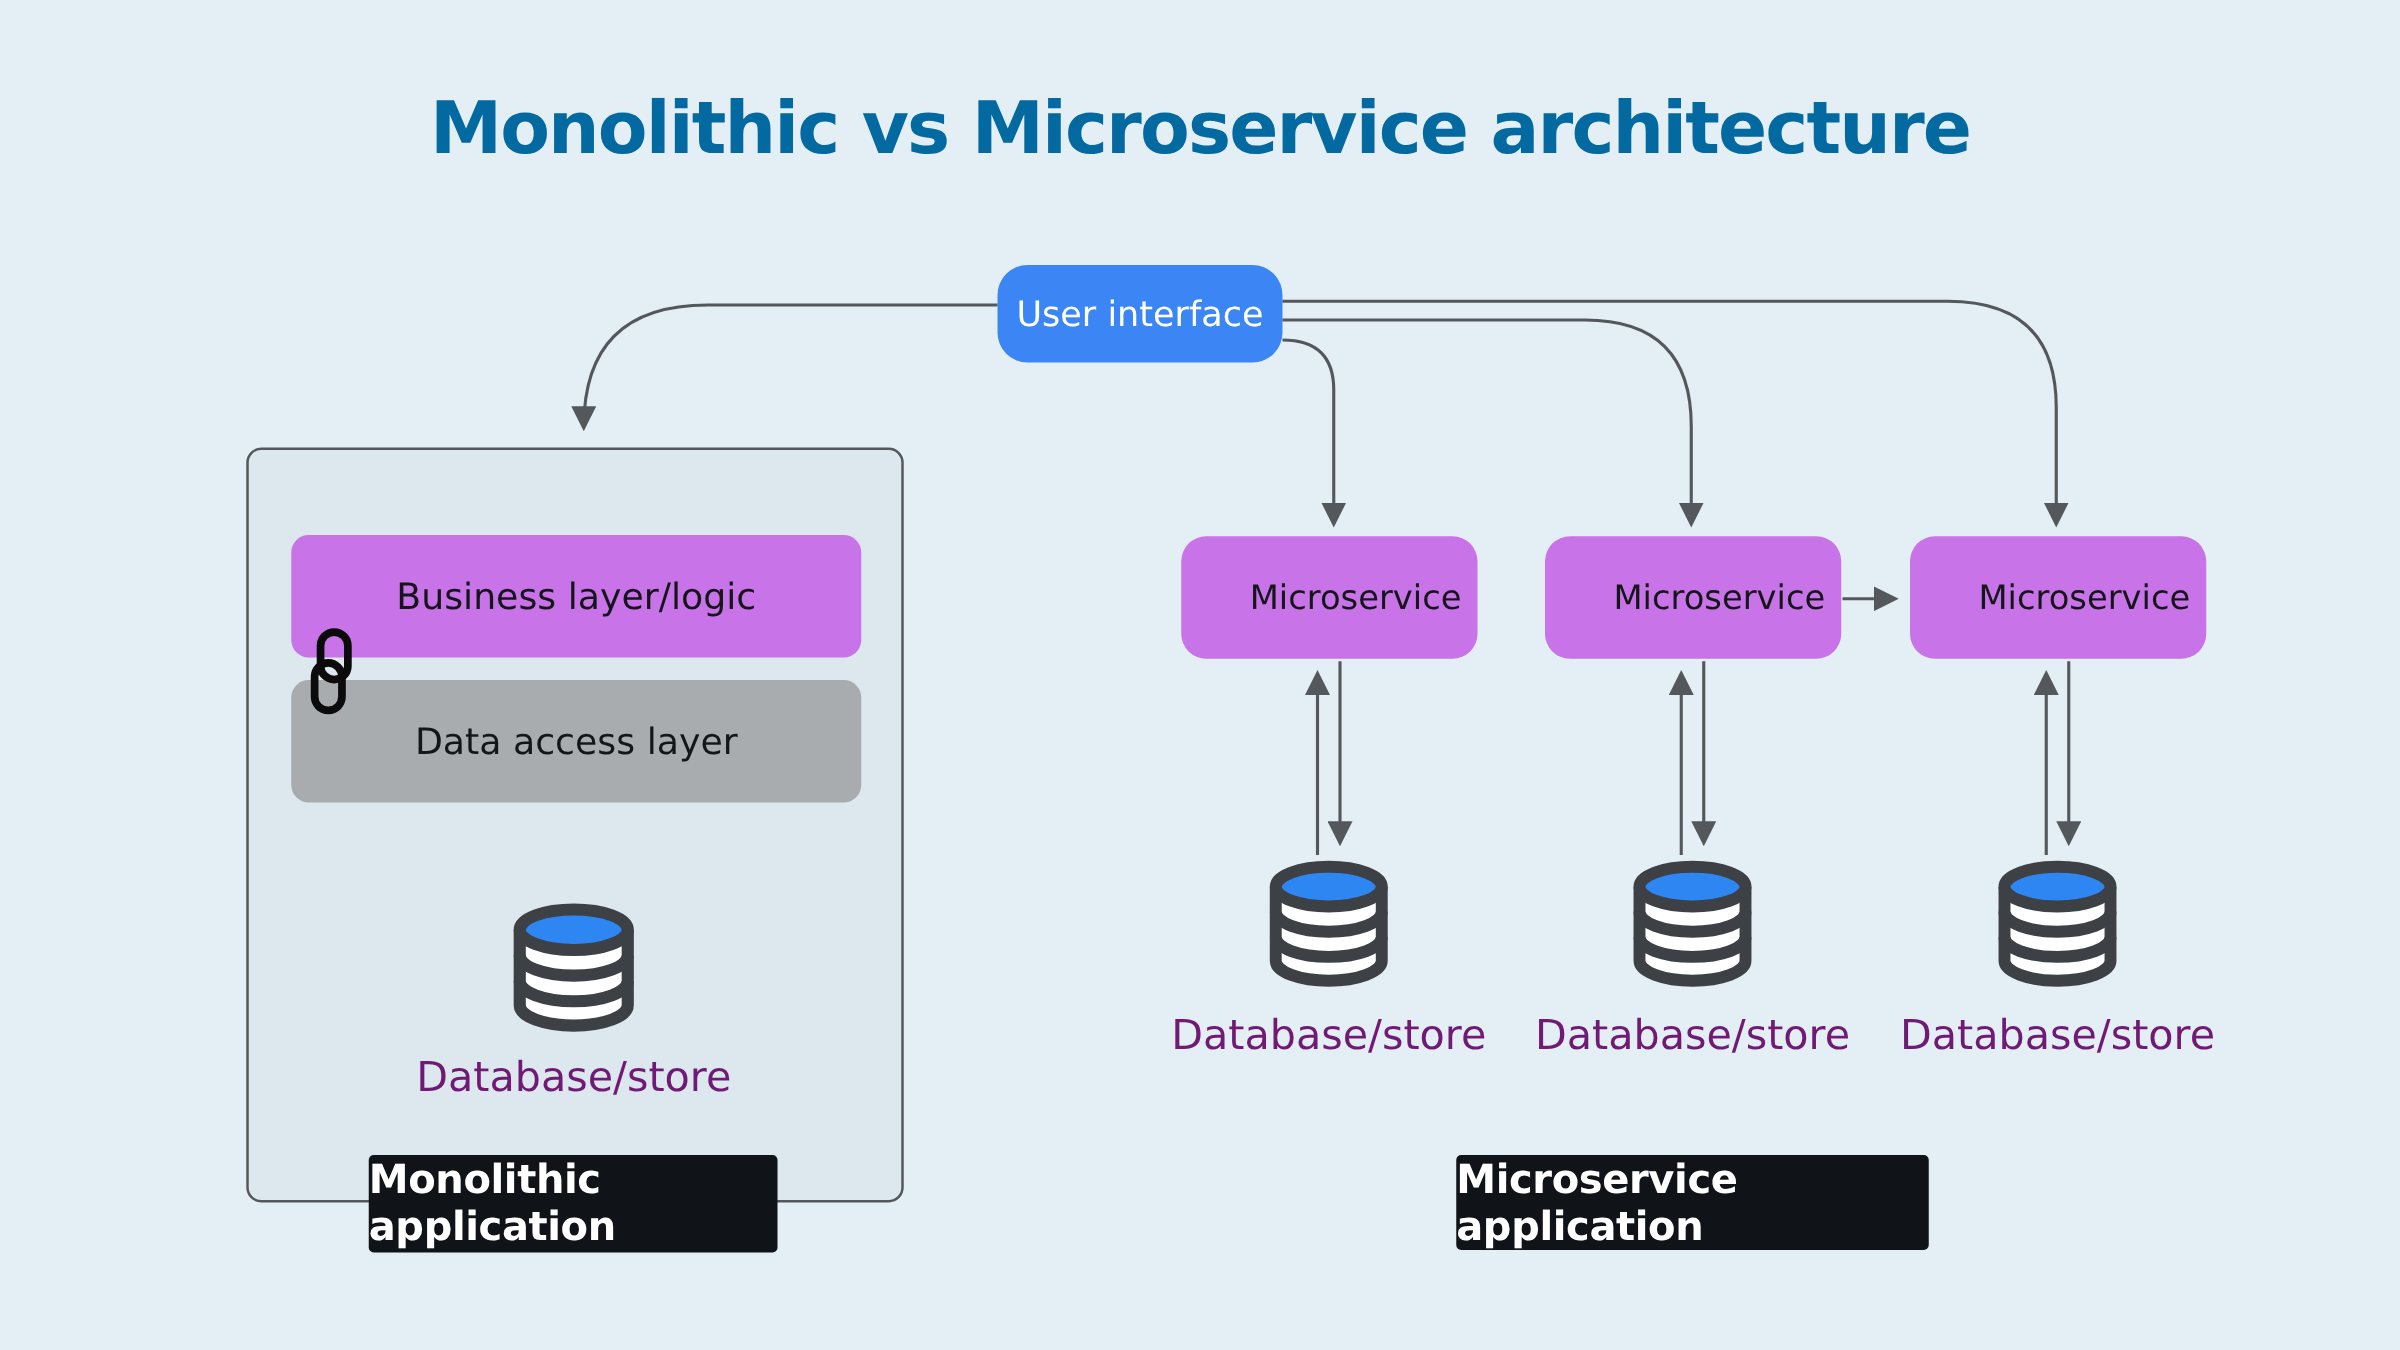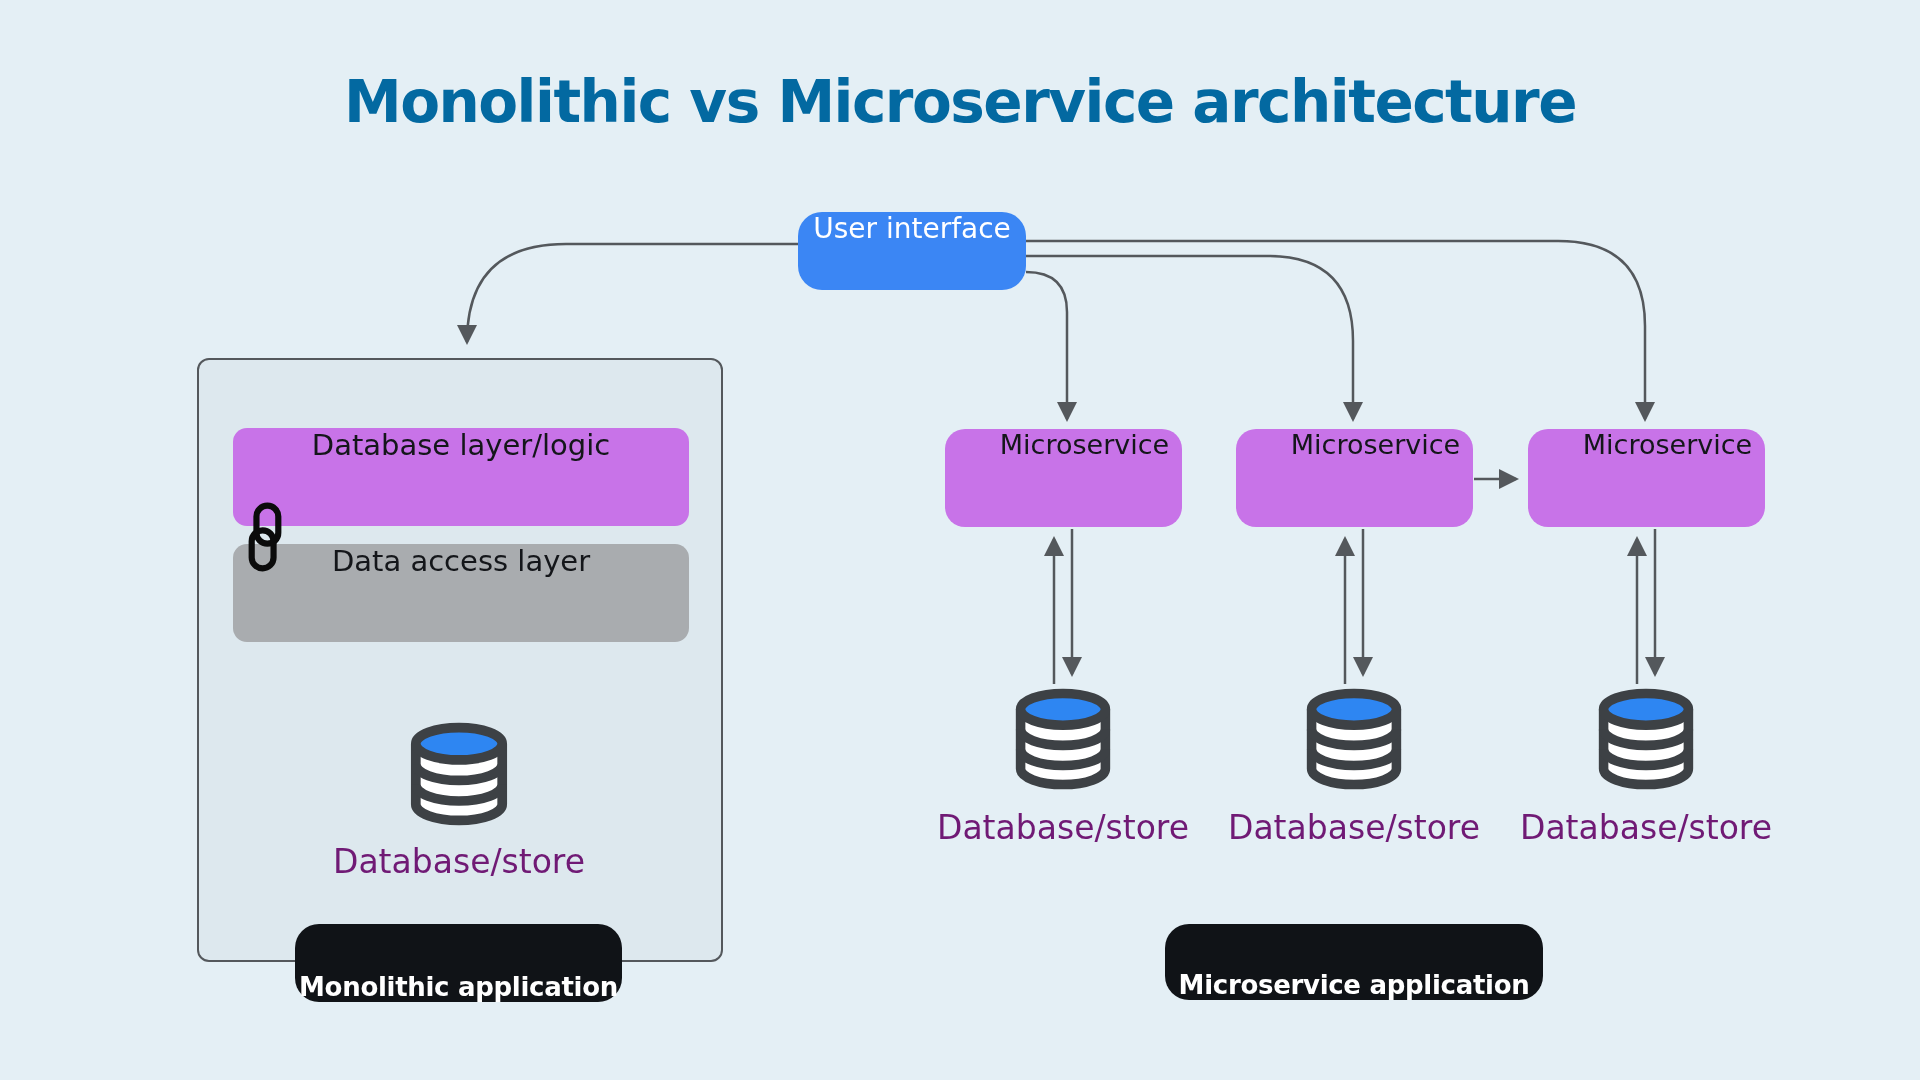--- a/index.html
+++ b/index.html
@@ -14,21 +14,21 @@
     position:relative;width:1920px;height:1080px;overflow:hidden;
     background:var(--background);
     font-family:"DejaVu Sans","Liberation Sans",sans-serif;
     color:var(--text-dark);
   }
   .title{
     position:absolute;top:68px;left:0;width:100%;text-align:center;
     font-size:58px;font-weight:bold;letter-spacing:-1.5px;color:#0369a1;
   }
   .node{
-    position:absolute;display:flex;align-items:flex-start;justify-content:center;
+    position:absolute;display:flex;align-items:center;justify-content:center;
     text-align:center;
   }
   .ui-node{
     left:798px;top:212px;width:228px;height:78px;border-radius:24px;
     background:var(--accent-blue);color:var(--text-light);font-size:28px;
   }
   .monolith-panel{
     position:absolute;left:197px;top:358px;width:526px;height:604px;
     background:var(--panel-fill);border:2.5px solid var(--panel-border);
     border-radius:12px;
@@ -46,24 +46,24 @@
   .ms-1{left:945px;} .ms-2{left:1236px;} .ms-3{left:1528px;}
   .db-icon{position:absolute;width:110px;height:106px;z-index:2;}
   .db-mono{left:403px;top:720px;width:112px;height:108px;}
   .db-ms1{left:1008px;top:686px;} .db-ms2{left:1299px;top:686px;} .db-ms3{left:1591px;top:686px;}
   .db-label{
     position:absolute;width:320px;text-align:center;font-size:33px;color:#701a75;
   }
   .db-label-mono{left:299px;top:842px;}
   .db-label-ms1{left:903px;top:808px;} .db-label-ms2{left:1194px;top:808px;} .db-label-ms3{left:1486px;top:808px;}
   .caption{
-    position:absolute;display:flex;align-items:flex-end;justify-content:center;
+    position:absolute;display:flex;align-items:flex-start;justify-content:center;
     background:var(--caption-dark);color:var(--text-light);
-    font-size:26px;font-weight:bold;letter-spacing:-0.3px;
-    border-radius:24px;z-index:6;
+    font-size:32px;font-weight:bold;letter-spacing:-0.3px;
+    border-radius:4px;z-index:6;
   }
   .caption-mono{left:295px;top:924px;width:327px;height:78px;}
   .caption-micro{left:1165px;top:924px;width:378px;height:76px;}
   .connectors{position:absolute;left:0;top:0;width:1920px;height:1080px;z-index:1;}
   .connectors path.link-line{fill:none;stroke:var(--line-gray);stroke-width:2.5;}
   .arrowhead{fill:var(--line-gray);}
   .db-body{fill:#ffffff;stroke:var(--db-stroke);stroke-width:9;}
   .db-band{fill:none;stroke:var(--db-stroke);stroke-width:9;}
   .db-top{fill:var(--db-top-blue);stroke:var(--db-stroke);stroke-width:9;}
   .chain-link{fill:none;stroke:#0b0b0b;stroke-width:6.5;}
@@ -106,21 +106,21 @@
     <path class="link-line" d="M 1655 529 V 674" marker-end="url(#ah)"></path>
   </svg>
 
   <div class="node ui-node">
     <span>User interface</span>
   </div>
 
   <div class="monolith-panel"></div>
 
   <div class="node layer layer-business">
-    <span>Database layer/logic</span>
+    <span>Business layer/logic</span>
   </div>
 
   <svg class="chain" viewBox="0 0 40 74" xmlns="http://www.w3.org/2000/svg">
     <rect class="chain-link" x="11" y="4" width="23" height="40" rx="11.5"></rect>
     <rect class="chain-link" x="6" y="30" width="23" height="40" rx="11.5"></rect>
   </svg>
 
   <div class="node layer layer-data">
     <span>Data access layer</span>
   </div>

